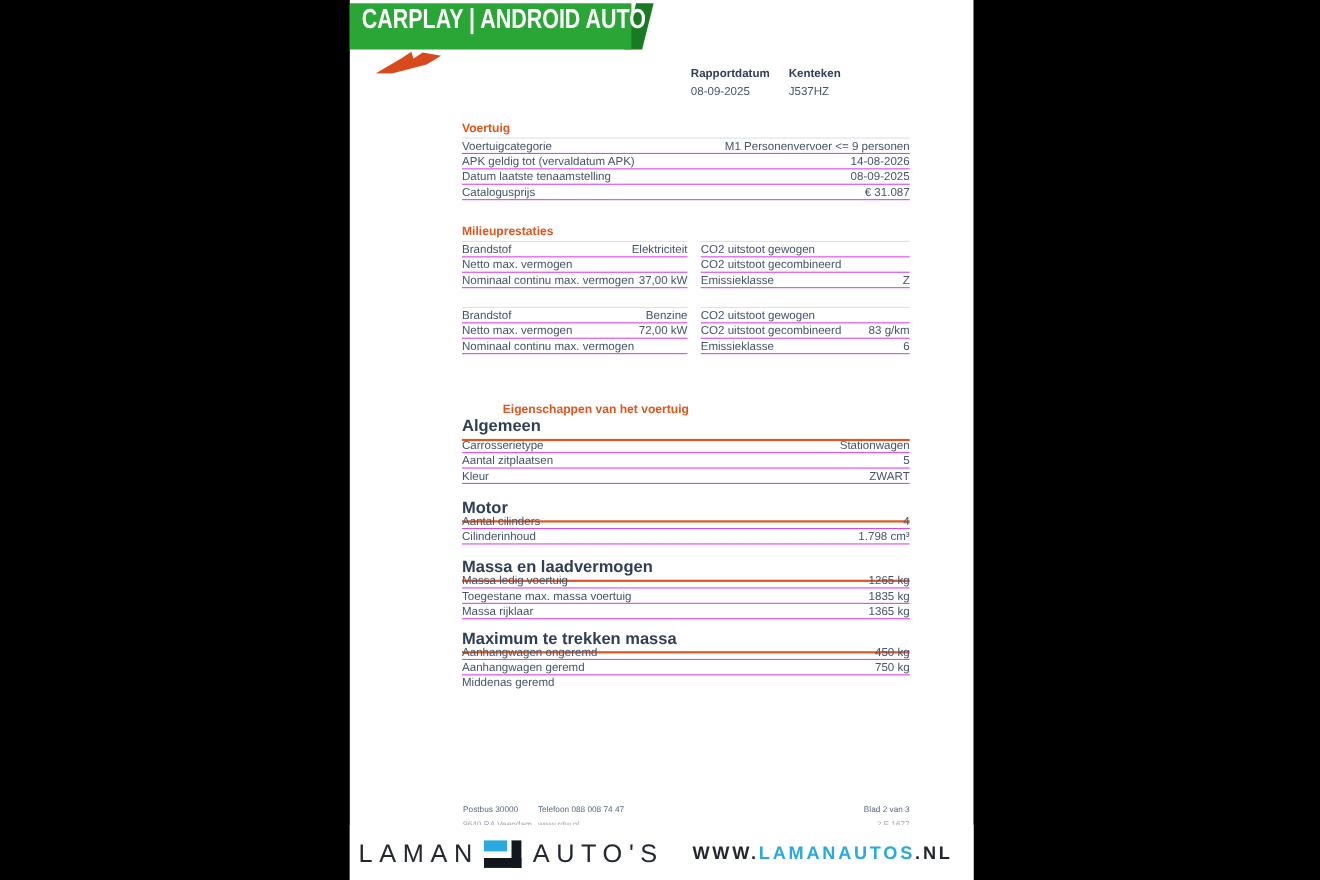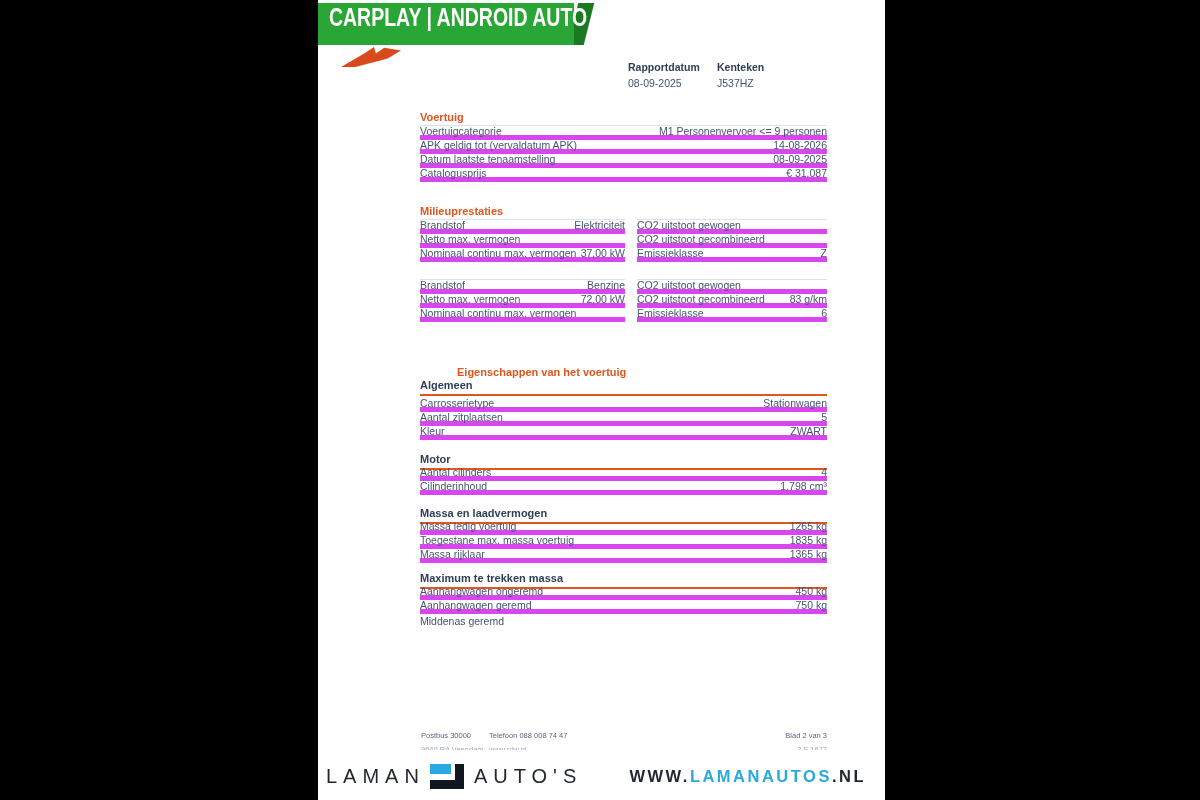--- a/index.html
+++ b/index.html
@@ -18,44 +18,44 @@
   
   .report-title { position:absolute; left:310px; top:26px; font-family:"Liberation Serif", serif; font-weight:bold; font-size:20px; color:#e0561e; letter-spacing:0.3px; }
   .meta { position:absolute; left:310px; top:61px; display:flex; }
   .meta-item { min-width:89px; }
   .meta-label { font-size:10.5px; font-weight:bold; color:#2f3e57; }
   .meta-value { font-size:10.5px; color:#44546c; margin-top:4px; }
 
   
   .content { position:absolute; left:102px; top:0; width:407px; height:800px; }
   .sec-title { position:absolute; font-size:11px; font-weight:bold; color:#e0561e; }
-  .sub-head { position:absolute; width:407px; font-size:11px; font-weight:bold; color:#2f3e57; padding-bottom:3px; border-bottom:2px solid #e0561e; }
+  .sub-head { position:absolute; width:407px; font-size:15px; font-weight:bold; color:#2f3e57; padding-bottom:3px; border-bottom:2px solid #e0561e; }
 
   .rowtable { position:absolute; width:407px; }
   .rowtable.topline { border-top:1px solid #dde2e8; }
-  .row { height:14px; border-bottom:5px solid #d946ef; display:flex; justify-content:space-between; align-items:center; font-size:10.5px; color:#44546c; }
+  .row { height:14px; border-bottom:1px solid #d946ef; display:flex; justify-content:space-between; align-items:center; font-size:10.5px; color:#44546c; }
   .row .lbl { white-space:nowrap; }
   .row .val { white-space:nowrap; text-align:right; }
 
   .milieu-cols { position:absolute; display:flex; width:407px; }
   .mcol-left { width:205px; margin-right:12px; }
   .mcol-right { width:190px; }
   .mcol-left .row, .mcol-right .row { width:100%; }
 
   
   .footer-line1 { position:absolute; left:102px; top:731px; width:407px; height:10px; font-size:7.5px; color:#5a6880; }
   .footer-line2 { position:absolute; left:102px; top:745px; width:407px; height:5px; overflow:hidden; font-size:7.5px; color:#8a93a0; opacity:0.8; }
   .f-a { position:absolute; left:1px; top:0; }
   .f-b { position:absolute; left:69px; top:0; }
   .f-c { position:absolute; right:0; top:0; }
 
   
   .brand-band { position:absolute; left:0; top:750px; width:567px; height:50px; background:#ffffff; }
   .laman-wordmark { position:absolute; left:8px; top:13px; display:flex; align-items:center; height:26px; }
-  .laman-text { font-size:20px; letter-spacing:6px; color:#23272f; white-space:nowrap; }
+  .laman-text { font-size:23px; letter-spacing:6px; color:#23272f; white-space:nowrap; }
   .laman-mark { position:relative; width:34px; height:25px; margin:0 10px 0 5px; }
   .mark-top { position:absolute; left:0; top:0; width:21px; height:10px; background:#2aa9e0; }
   .mark-right { position:absolute; right:0; top:0; width:9px; height:25px; background:#12161e; }
   .mark-bottom { position:absolute; left:0; bottom:0; width:100%; height:9px; background:#12161e; }
   .site { position:absolute; right:19px; top:17px; font-size:16.5px; font-weight:bold; letter-spacing:2.5px; white-space:nowrap; }
   .site .dark { color:#23272f; }
   .site .cyan { color:#2aa9e0; }
 </style>
 </head>
 <body>

